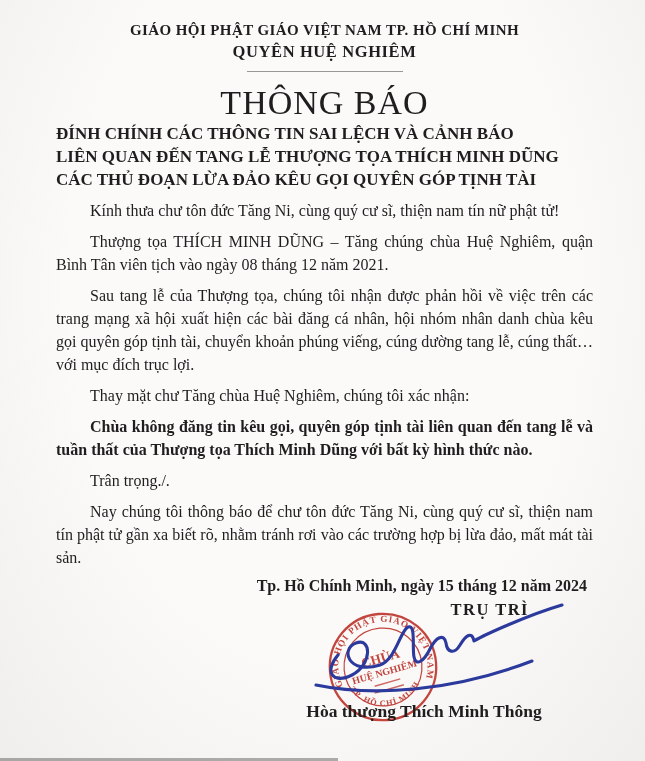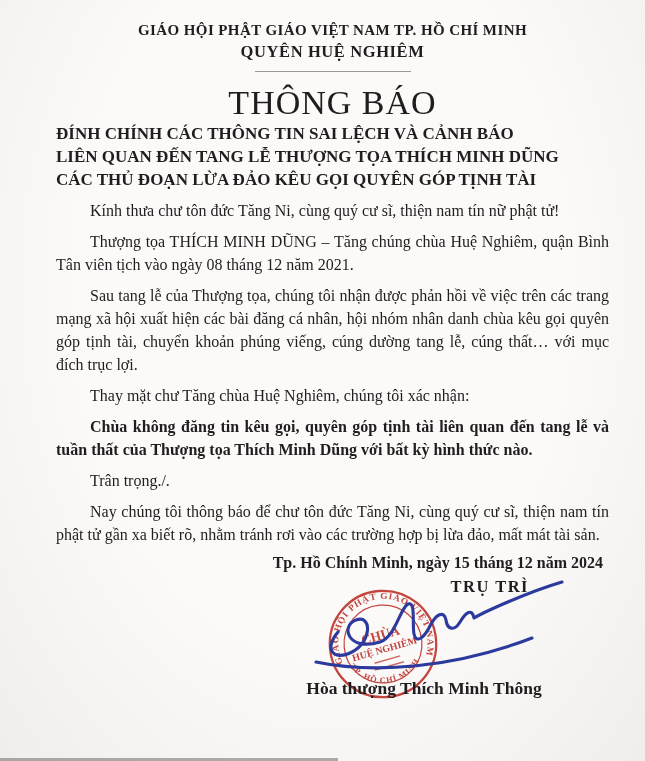--- a/index.html
+++ b/index.html
@@ -5,21 +5,21 @@
   html,body{margin:0;padding:0;}
   body{
     background:#e8e7e5;
     font-family:"Liberation Serif","DejaVu Serif",serif;
   }
   .page{
     position:relative;
     width:645px;height:761px;
     margin:0 auto;
     box-sizing:border-box;
-    padding:22px 36px 0 56px;
+    padding:22px 52px 0 56px;
     background:radial-gradient(ellipse at 50% 38%, #fbfaf9 55%, #efeeec 100%);
     color:var(--text,#1f1d1d);
     overflow:hidden;
   }
   .org{ text-align:center; font-weight:bold; }
   .org-line1{ font-size:15px; letter-spacing:.4px; }
   .org-line2{ font-size:16.5px; letter-spacing:.6px; margin-top:3px; }
   .divider{
     width:156px; height:1px; background:#9a9896;
     margin:9px auto 0 auto;

